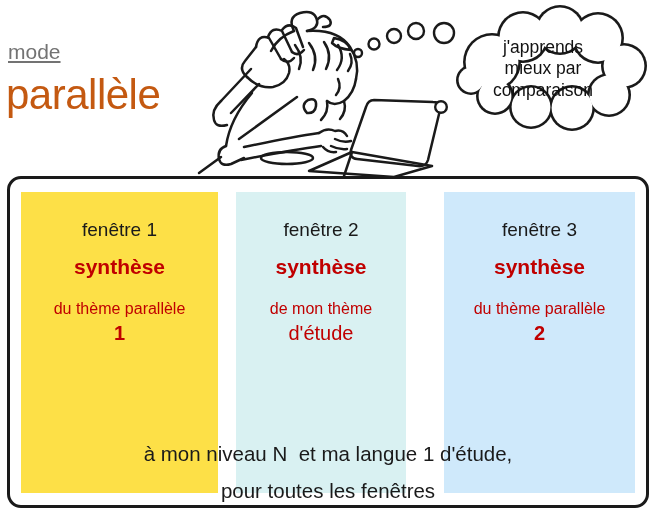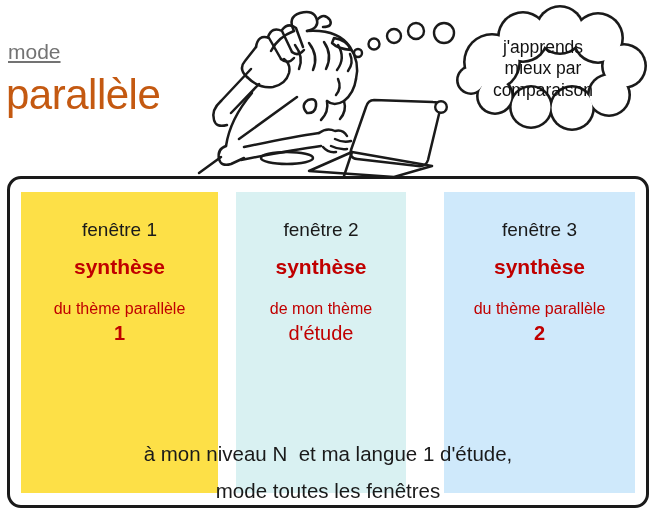--- a/index.html
+++ b/index.html
@@ -160,16 +160,16 @@
 
   <div class="window-card card-3" style="background: rgb(207, 233, 251);">
     <div class="win-label">fenêtre 3</div>
     <div class="win-title">synthèse</div>
     <div class="win-line1">du thème parallèle</div>
     <div class="win-line2 bold">2</div>
   </div>
 
   <div class="footer-text">
     <div>à mon niveau N  et ma langue 1 d'étude,</div>
-    <div>mode toutes les fenêtres</div>
+    <div>pour toutes les fenêtres</div>
   </div>
 
 </div>
 
 </body></html>

